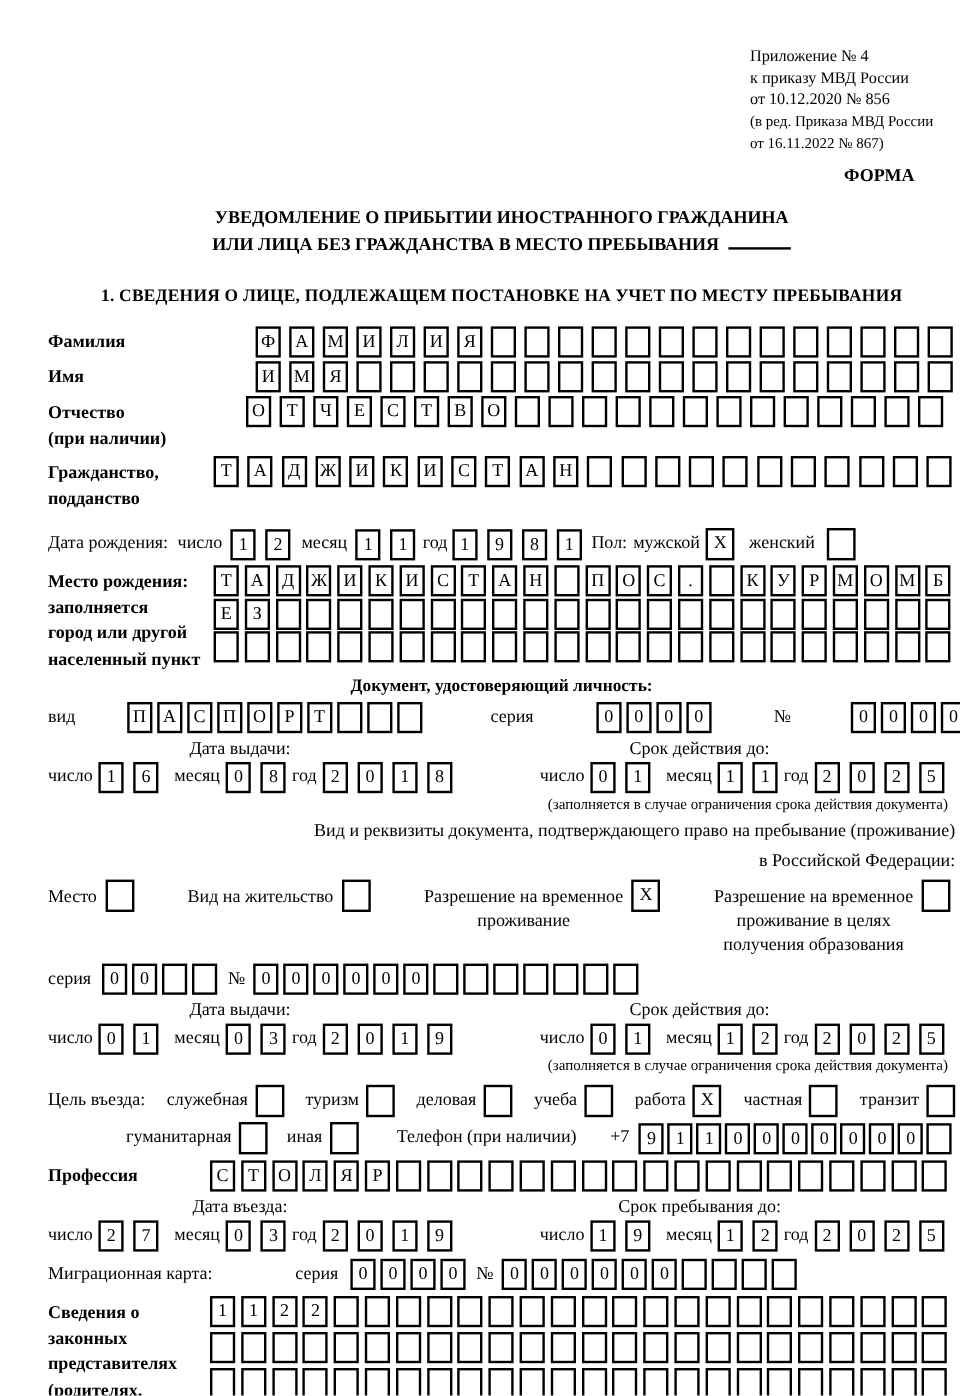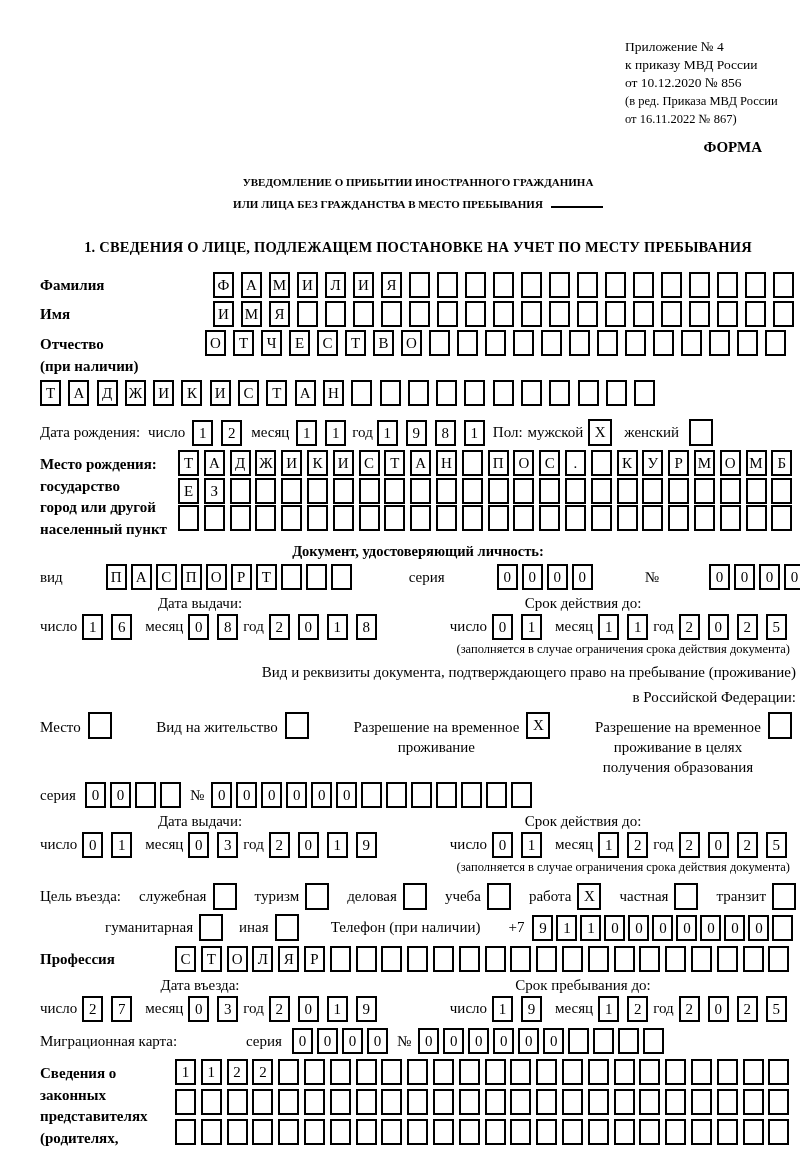--- a/index.html
+++ b/index.html
@@ -5,21 +5,21 @@
   * { margin:0; padding:0; box-sizing:border-box; }
   html,body { background:#ffffff; }
   body { width:800px; height:1163px; font-family:"Liberation Serif", serif; color:#000; }
   .page { width:800px; height:1163px; padding:38px 4px 0 40px; position:relative; overflow:hidden; }
 
   
   .appendix { margin-left:585px; font-size:13.5px; line-height:18px; }
   .appendix .small { font-size:12.5px; }
   .forma { text-align:right; padding-right:34px; font-weight:bold; font-size:15px; margin-top:11px; }
 
-  .title { text-align:center; font-weight:bold; font-size:11px; line-height:22px; margin-top:15px; }
+  .title { text-align:center; font-weight:bold; font-size:15px; line-height:22px; margin-top:15px; }
   .blank-line { display:inline-block; width:52px; height:15px; border-bottom:2px solid #000; margin-left:8px; vertical-align:baseline; }
   .sec-heading { text-align:center; font-weight:bold; font-size:14.5px; margin-top:24px; letter-spacing:0.2px; }
 
   
   .frow { display:flex; align-items:flex-start; margin-top:3px; }
   .flabel { font-size:15px; padding-top:4px; flex:0 0 auto; line-height:19px;font-weight:bold; }
   .w173 { width:173px; } .w165 { width:165px; } .w138 { width:138px; } .w135 { width:135px; }
   .cells { display:inline-flex; flex:0 0 auto; align-items:flex-start; }
   .cell { width:21px; height:26px; border:2px solid #000; text-align:center; font-size:15px; line-height:22px; flex:0 0 auto; background:#fff; }
   .gA { gap:7px; }    
@@ -163,20 +163,24 @@
         <span class="cell"></span>
         <span class="cell"></span>
         <span class="cell"></span>
         <span class="cell"></span>
         <span class="cell"></span>
         <span class="cell"></span>
       </div>
   </div>
 
   <div class="frow">
+    <div class="flabel w138 lblcol">
+      <div>Гражданство,</div>
+      <div>подданство</div>
+    </div>
     <div class="cells gB">
         <span class="cell">Т</span>
         <span class="cell">А</span>
         <span class="cell">Д</span>
         <span class="cell">Ж</span>
         <span class="cell">И</span>
         <span class="cell">К</span>
         <span class="cell">И</span>
         <span class="cell">С</span>
         <span class="cell">Т</span>
@@ -222,21 +226,21 @@
       </span>
     <span class="inline-lbl" style="padding-top:0; margin-left:12px;">женский</span>
     <span class="cells cb" style="margin-left:10px;">
         <span class="cell"></span>
       </span>
   </div>
 
   <div class="frow" style="margin-top:4px;">
     <div class="flabel w138 lblcol">
       <div>Место рождения:</div>
-      <div>государство</div>
+      <div>заполняется</div>
       <div>город или другой</div>
       <div>населенный пункт</div>
     </div>
     <div class="stack">
       <div class="cells gC">
           <span class="cell">Т</span>
           <span class="cell">А</span>
           <span class="cell">Д</span>
           <span class="cell">Ж</span>
           <span class="cell">И</span>

